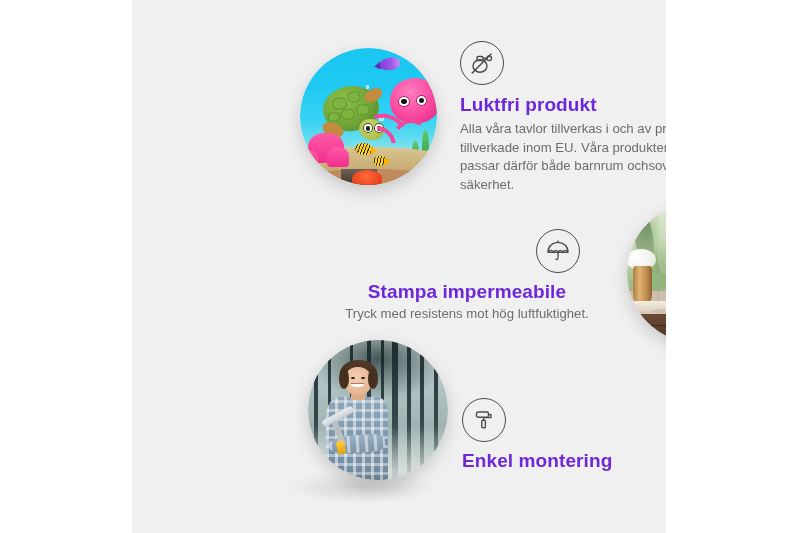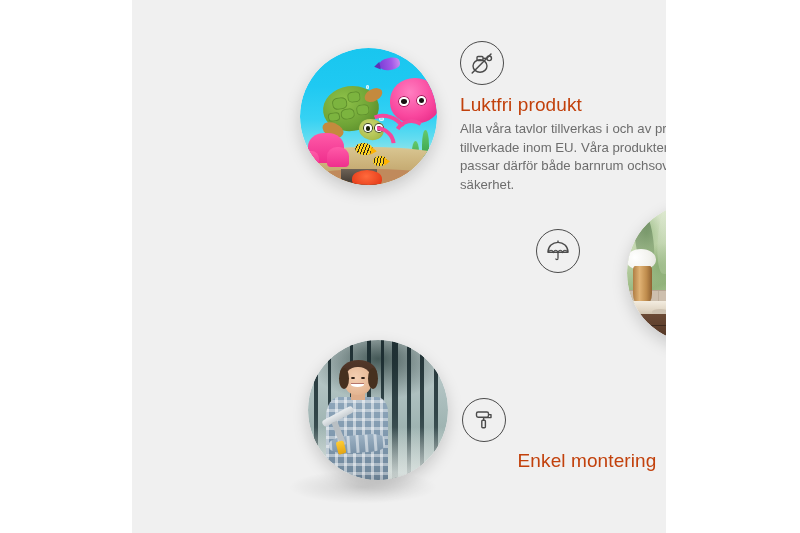--- a/index.html
+++ b/index.html
@@ -283,41 +283,41 @@
   
   .feature { position: absolute; }
   .icon-circle {
     width: 42px; height: 42px;
     border: 1.6px solid #4b4b4b;
     border-radius: 50%;
     display: flex; align-items: center; justify-content: center;
   }
   .feature-title {
     font-size: 19px;
-    font-weight: normal;
-    color: #c2410c;
+    font-weight: bold;
+    color: #6d28d9;
     letter-spacing: 0.1px;
   }
   .feature-desc {
     font-size: 13.2px;
     line-height: 18.5px;
     color: #6d6d6d;
   }
 
   #feature-odorless { left: 328px; top: 41px; width: 320px; }
   #feature-odorless .icon-circle { margin-bottom: 9px; }
   #feature-odorless .feature-title { margin-bottom: 4px; }
 
   #feature-waterproof { left: 200px; top: 229px; width: 270px; text-align: center; }
   #feature-waterproof .icon-wrap { display: flex; justify-content: flex-end; padding-right: 22px; }
   #feature-waterproof .feature-title { margin-top: 8px; margin-bottom: 2px; }
   #feature-waterproof .feature-desc { font-size: 13.2px; }
 
   #feature-assembly { left: 330px; top: 398px; width: 250px; }
-  #feature-assembly .feature-title { margin-top: 8px; margin-bottom: 1px; text-align: center; }
+  #feature-assembly .feature-title { margin-top: 8px; margin-bottom: 1px; }
 
   .shadow-blob {
     position: absolute;
     border-radius: 50%;
     background: radial-gradient(ellipse at 50% 50%, rgba(0,0,0,0.13) 0%, rgba(0,0,0,0) 70%);
     pointer-events: none;
   }
 </style>
 </head>
 <body>
@@ -393,20 +393,22 @@
         <div class="icon-circle">
           <svg width="26" height="26" viewBox="0 0 26 26">
             <path d="M3 14.2 C3 8.3 7.6 4.4 13 4.4 C18.4 4.4 23 8.3 23 14.2 Z" fill="none" stroke="#4b4b4b" stroke-width="1.4" stroke-linejoin="round"></path>
             <path d="M3 14.2 C5.2 11.6 7.3 11.6 8.3 14.2 C9.8 11.6 11.7 11.6 13 14.2 C14.3 11.6 16.2 11.6 17.7 14.2 C18.7 11.6 20.8 11.6 23 14.2" fill="none" stroke="#4b4b4b" stroke-width="1.2"></path>
             <path d="M13 14.2 L13 20.2" fill="none" stroke="#4b4b4b" stroke-width="1.3"></path>
             <path d="M13 20.2 C13 22.1 10.8 22.1 10.8 20.4" fill="none" stroke="#4b4b4b" stroke-width="1.3"></path>
             <path d="M13 4.4 L13 2.6" fill="none" stroke="#4b4b4b" stroke-width="1.3"></path>
           </svg>
         </div>
       </div>
+      <div class="feature-title">Stampa impermeabile</div>
+      <div class="feature-desc">Tryck med resistens mot hög luftfuktighet.</div>
     </div>
 
     <div class="circle-media" id="img-bathroom">
       <div class="circle-inner">
         <div class="bath-wall">
           <div class="leaf-streak" style="left:6%; top:4%; width:13%; height:62%; background:linear-gradient(to bottom,#3e5c3c,#9cbb86); transform:rotate(-8deg);"></div>
           <div class="leaf-streak" style="left:22%; top:0%; width:12%; height:70%; background:linear-gradient(to bottom,#e6efdb,#a9c495); transform:rotate(4deg);"></div>
 
         </div>
         <div class="bath-backsplash"></div>

